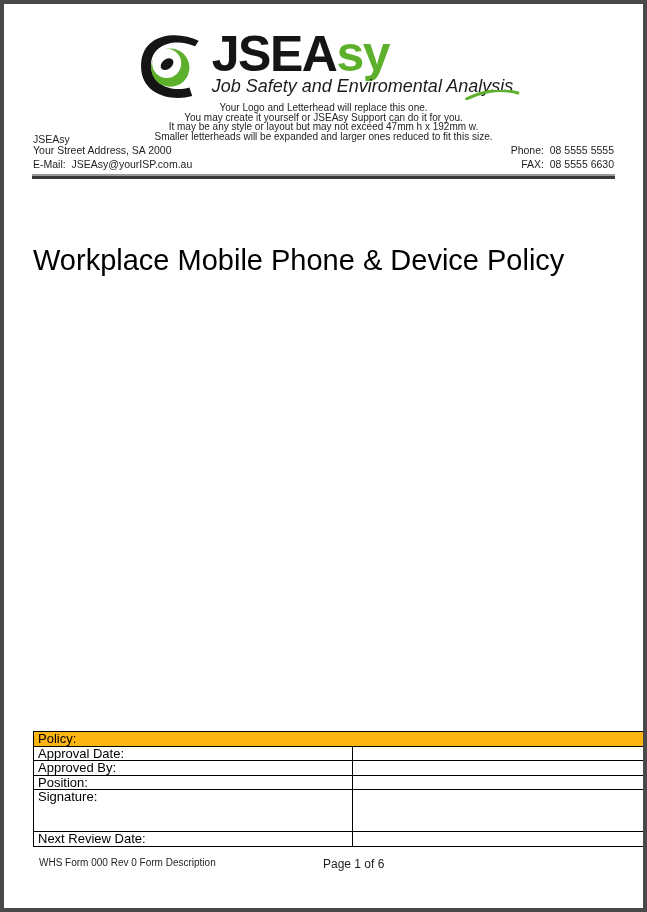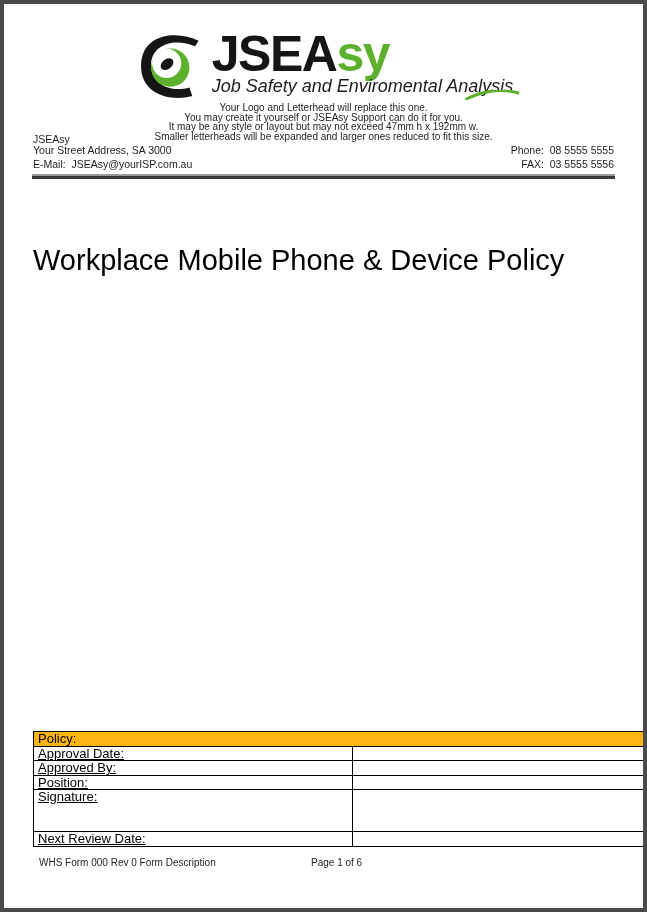--- a/index.html
+++ b/index.html
@@ -116,37 +116,37 @@
     border: 1px solid #000;
     padding: 0 4px 0 4px;
     line-height: 13.5px;
     vertical-align: top;
     overflow: hidden;
   }
   .policy-table .hdr td {
     background: #FDB513;
     height: 14px;
   }
-  .policy-table td.lbl { width: 124px; height: 14px; text-decoration: underline; }
+  .policy-table td.lbl { width: 124px; height: 14px; }
   .policy-table tr.sig td { height: 42px; }
   .policy-table tr.last td { height: 15px; }
 
   
   .footer-info {
     position: absolute;
     left: 35px;
     top: 853px;
     font-size: 10px;
     color: #1e1e1e;
   }
   .footer-page {
     position: absolute;
-    left: 307px;
+    left: 319px;
     top: 853px;
-    font-size: 10px;
+    font-size: 12px;
     color: #1e1e1e;
   }
 </style>
 </head>
 <body>
 
 <div class="page">
 
   <div class="logo-block">
     <svg class="logo-icon" viewBox="0 0 100 100" aria-hidden="true">
@@ -167,26 +167,26 @@
   <div class="notice">
     <div>Your Logo and Letterhead will replace this one.</div>
     <div>You may create it yourself or JSEAsy Support can do it for you.</div>
     <div>It may be any style or layout but may not exceed 47mm h x 192mm w.</div>
     <div>Smaller letterheads will be expanded and larger ones reduced to fit this size.</div>
   </div>
 
   <div class="company-small">JSEAsy</div>
 
   <div class="addr-row r1">
-    <span>Your Street Address, SA 3000</span>
+    <span>Your Street Address, SA 2000</span>
     <span>Phone:  08 5555 5555</span>
   </div>
   <div class="addr-row r2">
     <span>E-Mail:  JSEAsy@yourISP.com.au</span>
-    <span>FAX:  03 5555 5556</span>
+    <span>FAX:  08 5555 6630</span>
   </div>
 
   <div class="head-rule"></div>
 
   <h1 class="doc-title">Workplace Mobile Phone &amp; Device Policy</h1>
 
   <table class="policy-table">
     <tbody>
         <tr class="hdr">
       <td colspan="2">Policy:</td>

